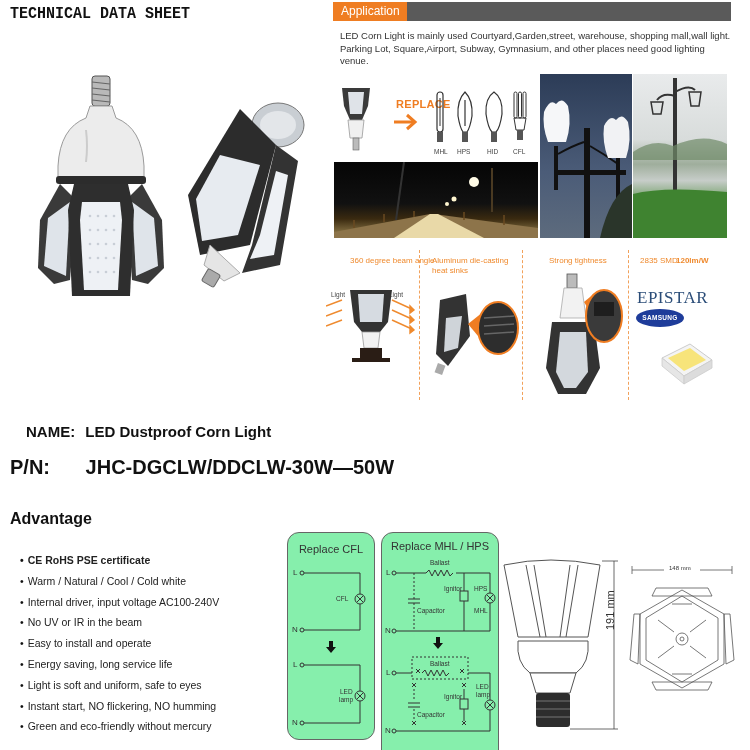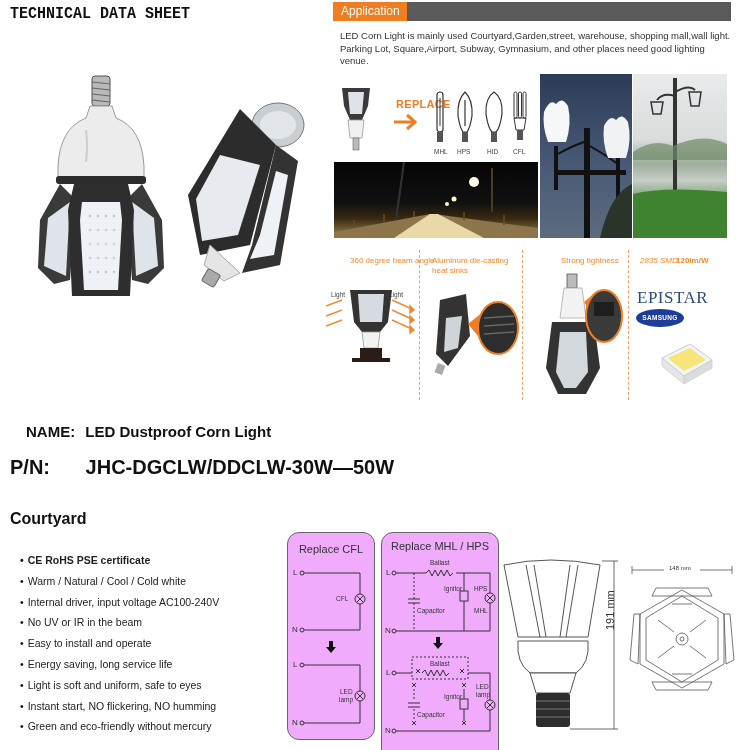--- a/index.html
+++ b/index.html
@@ -36,21 +36,21 @@
   .pn-line .pn-val { margin-left: 30px; }
 
   
   .adv-title { left: 10px; top: 510px; font-size: 16px; font-weight: bold; color: #111; }
   .adv-list { left: 20px; top: 550px; list-style: none; }
   .adv-list li { font-size: 10.5px; line-height: 20.8px; color: #222; height: 20.8px; white-space: nowrap; }
   .adv-list li::before { content: "\2022"; margin-right: 4px; color: #111; }
   .adv-list li.bold { font-weight: bold; }
 
   
-  .circuit-box { border: 1.3px solid #666; border-radius: 12px; background:#f0abfc; }
+  .circuit-box { border: 1.3px solid #666; border-radius: 12px; background:#86efac; }
   .circuit-title { font-size: 11px; color: #333; text-align: center; width: 100%; top: 8px; }
   .ct { font-size: 6.5px; color: #333; }
   .ctl { font-size: 8px; color: #333; }
 
   
   .dim-label { font-size: 10px; color: #333; }
 </style>
 </head>
 <body>
 
@@ -194,23 +194,23 @@
     <path d="M56 18 L68 18 L66 32 L58 32 Z" fill="none" stroke="#333" stroke-width="1.5"></path>
     <path d="M0 78 Q20 64 40 72 Q70 58 94 70 L94 86 L0 86 Z" fill="#6f8a68" opacity="0.7"></path>
     <path d="M0 120 Q30 112 94 118 L94 164 L0 164 Z" fill="#3f8330"></path>
   </svg>
 </div>
 
 <div class="abs feat-label" style="left:332px;margin-left:18px;">360 degree beam angle</div>
 <div class="abs feat-divider" style="left:419px;"></div>
 <div class="abs feat-label" style="left:432px;width:85px;">Aluminum die-casting heat sinks</div>
 <div class="abs feat-divider" style="left:522px;"></div>
-<div class="abs feat-label" style="left:561px;">Strong tightness</div>
+<div class="abs feat-label" style="left:549px;">Strong tightness</div>
 <div class="abs feat-divider" style="left:628px;"></div>
-<div class="abs feat-label" style="left:640px;font-style:italic;">2835 SMD</div>
+<div class="abs feat-label" style="left:640px;">2835 SMD</div>
 <div class="abs feat-label" style="left:676px;font-weight:bold;">120lm/W</div>
 
 <div class="abs" style="left:331px;top:291px;font-size:6.5px;color:#444;">Light</div>
 <div class="abs" style="left:389px;top:291px;font-size:6.5px;color:#444;">Light</div>
 <svg class="abs" style="left:326px;top:276px;" width="92" height="96" viewBox="0 0 92 96">
   <g stroke="#ef8a2e" stroke-width="1.4" fill="#ef8a2e">
     <line x1="0" y1="30" x2="16" y2="24"></line>
       <line x1="0" y1="40" x2="16" y2="34"></line>
       <line x1="0" y1="50" x2="16" y2="44"></line>
     <line x1="66" y1="24" x2="88" y2="34"></line>
@@ -261,21 +261,21 @@
 
 <div class="abs name-line">
   <span>NAME:</span>
   <span style="margin-left:6px;">LED Dustproof Corn Light</span>
 </div>
 <div class="abs pn-line">
   <span>P/N:</span>
   <span class="pn-val">JHC-DGCLW/DDCLW-30W—50W</span>
 </div>
 
-<div class="abs adv-title">Courtyard</div>
+<div class="abs adv-title">Advantage</div>
 <ul class="abs adv-list">
   <li class="bold">CE RoHS PSE certificate</li>
   <li>Warm / Natural / Cool / Cold white</li>
   <li>Internal driver, input voltage AC100-240V</li>
   <li>No UV or IR in the beam</li>
   <li>Easy to install and operate</li>
   <li>Energy saving, long service life</li>
   <li>Light is soft and uniform, safe to eyes</li>
   <li>Instant start, NO flickering, NO humming</li>
   <li>Green and eco-friendly without mercury</li>

